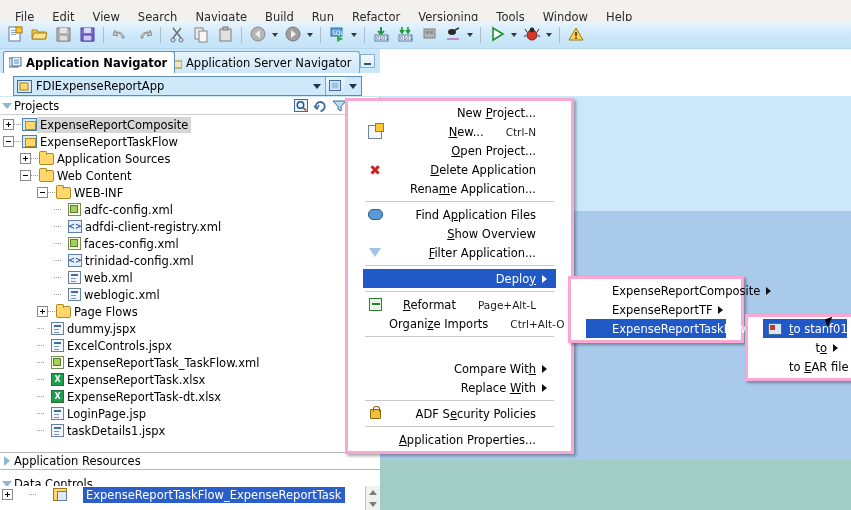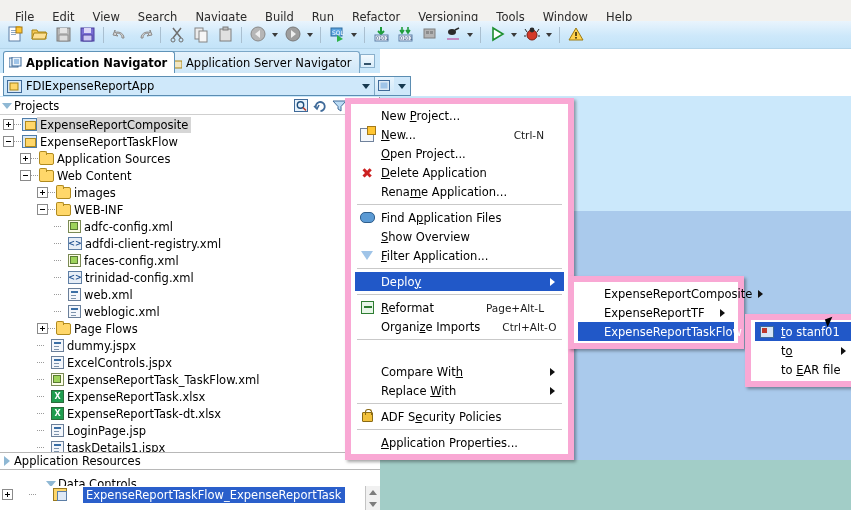--- a/index.html
+++ b/index.html
@@ -103,22 +103,22 @@
     border: 1px solid #8ab0cc;
     background: linear-gradient(to bottom,#f4fafe,#d8ecfa);
     display: flex; align-items: flex-end; justify-content: center;
     padding-bottom: 2px;
     cursor: default;
   }
   #tab-minimize .bar { width: 7px; height: 2px; background: #33536b; }
 
   
   #app-combo {
-    position: absolute; top: 76px; left: 3px;
-    width: 408px; height: 20px;
+    position: absolute; top: 76px; left: 13px;
+    width: 349px; height: 20px;
     background: #cfe8fa;
     border: 1px solid #5b8db2;
     display: flex; align-items: center;
   }
   #app-combo .combo-icon { margin: 0 4px 0 3px; display:flex; }
   #app-combo .combo-text {
     flex: 1; font-size: 11.5px; color: #000;
     white-space: nowrap; overflow: hidden;
   }
   .combo-drop {
@@ -256,43 +256,44 @@
 
   
   #acc-app-res {
     position: absolute; top: 452px; left: 0; width: 380px; height: 17px;
     background: #ffffff; border-top: 1px solid #b8b8b8;
     display: flex; align-items: center; font-size: 11.5px;
   }
   #acc-data-ctl {
     position: absolute; top: 469px; left: 0; width: 380px; height: 29px;
     background: #ffffff; border-top: 1px solid #b8b8b8; border-bottom: 1px solid #b8b8b8;
-    display: flex; align-items: center; font-size: 11.5px; padding-left: 44px;
+    display: flex; align-items: center; font-size: 11.5px;
   }
   #dc-body {
     position: absolute; top: 486px; left: 0; width: 380px; height: 24px;
     background: #ffffff; overflow: hidden;
   }
   #dc-scroll {
     position: absolute; right: 0; top: 0; width: 15px; height: 24px;
     background: #f1f1f1; border-left: 1px solid #c4c4c4;
     display: flex; flex-direction: column; align-items: center; justify-content: space-around;
   }
   .sb-arrow-up, .sb-arrow-dn { width: 0; height: 0; }
   .sb-arrow-up { border-left: 4px solid transparent; border-right: 4px solid transparent; border-bottom: 5px solid #7d7d7d; }
   .sb-arrow-dn { border-left: 4px solid transparent; border-right: 4px solid transparent; border-top: 5px solid #7d7d7d; }
 
   
   .ctxmenu {
     position: absolute;
     background: #ffffff;
-    border: 6px solid #f9a8d4;
+    border: 3px solid #f9a8d4;
     box-shadow: 2px 2px 3px rgba(0,0,0,0.35);
-    padding: 2px 4px;
+    padding: 2px 15px;
     z-index: 50;
+    text-align: right;
   }
   .mrow {
     height: 19px;
     display: flex; align-items: center;
     padding: 0 4px 0 0;
     white-space: nowrap;
     font-size: 11.5px;
     cursor: default;
   }
   .mrow.hl { background: #2158c8; color: #ffffff; }
@@ -602,27 +603,20 @@
           <span class="guide"></span>
           <span class="ic ic-folder-yellow"></span>
           <span class="lbl">Application Sources</span>
         </div>
         <div class="trow">
           <span class="spacer" style="width: 20px;"></span>
           <span class="expander"></span>
           <span class="guide"></span>
           <span class="ic ic-folder-yellow"></span>
           <span class="lbl">Web Content</span>
-        </div>
-        <div class="trow">
-          <span class="spacer" style="width: 37px;"></span>
-          <span class="expander plus"></span>
-          <span class="guide"></span>
-          <span class="ic ic-folder-yellow"></span>
-          <span class="lbl">images</span>
         </div>
         <div class="trow">
           <span class="spacer" style="width: 37px;"></span>
           <span class="expander"></span>
           <span class="guide"></span>
           <span class="ic ic-folder-yellow"></span>
           <span class="lbl">WEB-INF</span>
         </div>
         <div class="trow">
           <span class="spacer" style="width: 54px;"></span>

